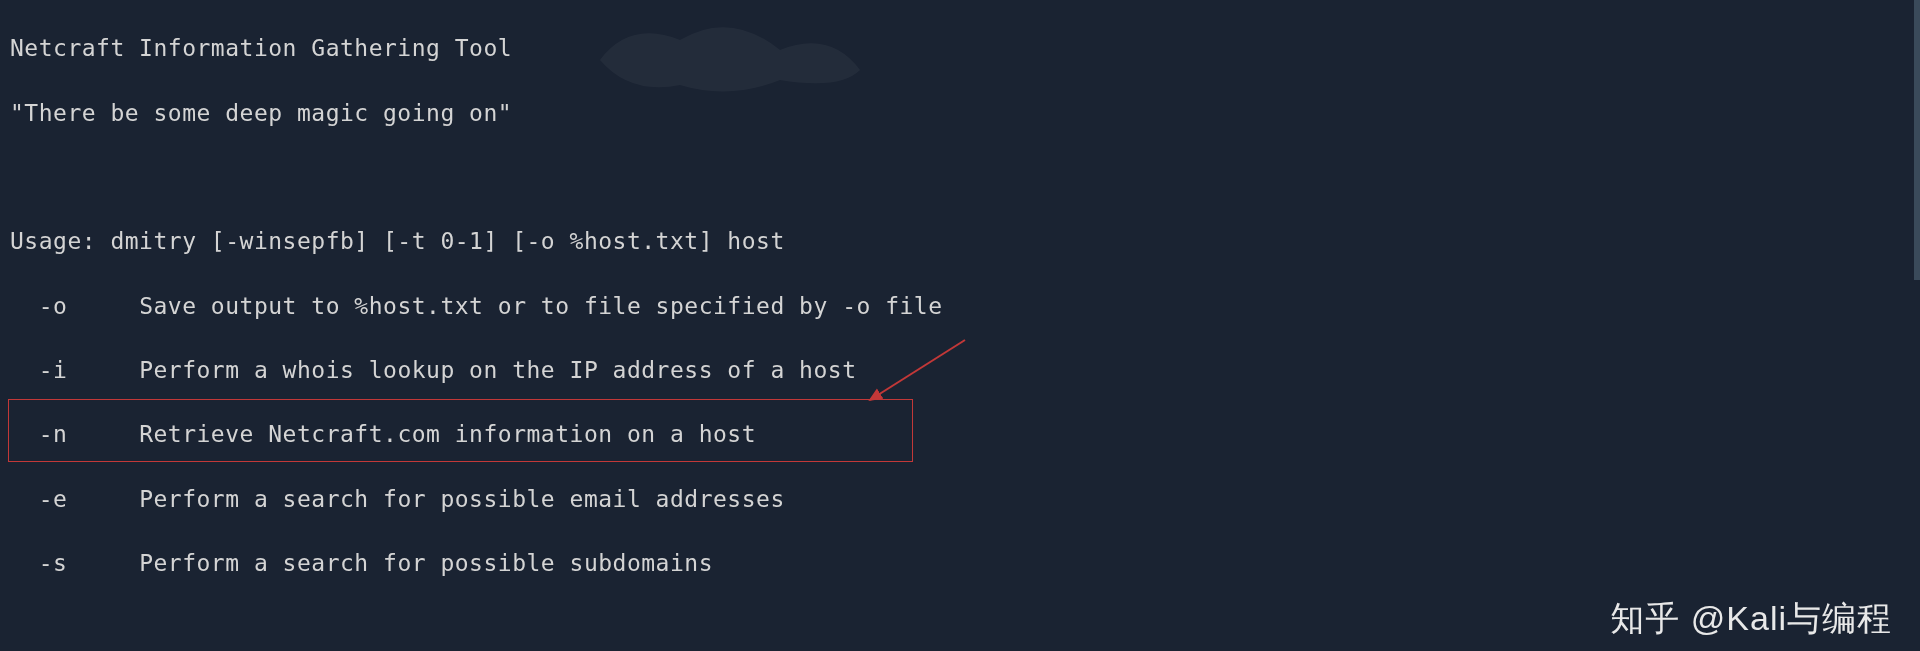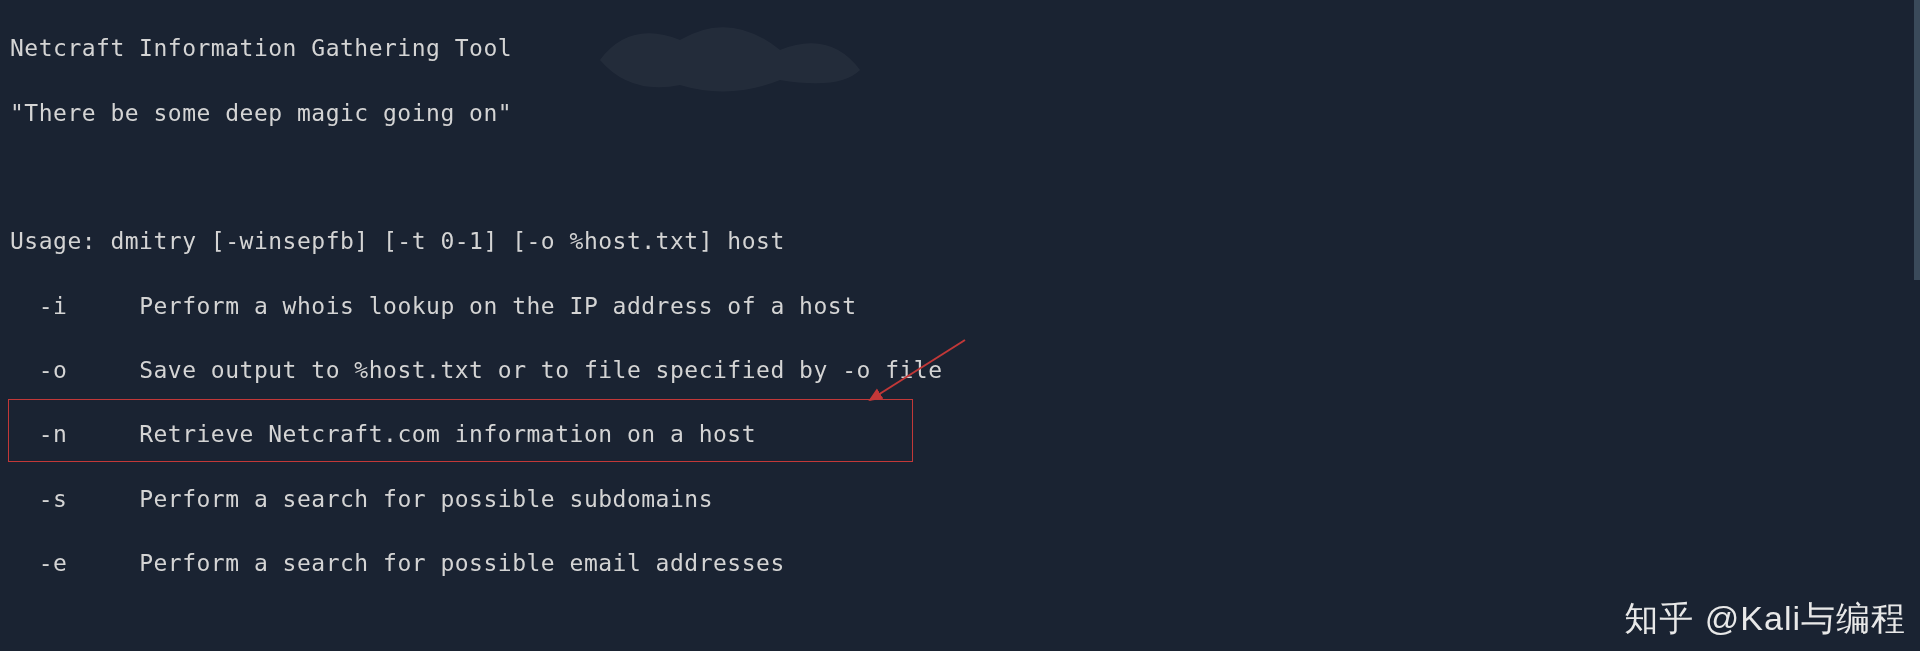--- a/index.html
+++ b/index.html
@@ -30,21 +30,21 @@
       pointer-events: none;
     }
     .red-arrow {
       position: absolute;
       left: 855px;
       top: 335px;
       pointer-events: none;
     }
     .watermark {
       position: absolute;
-      right: 14px;
+      right: 28px;
       bottom: 8px;
       color: #e8e8e8;
       font-family: 'Microsoft YaHei', sans-serif;
       font-size: 34px;
       font-weight: 400;
       letter-spacing: 1px;
     }
     .dragon-bg {
       position: absolute;
       top: 0;
@@ -70,25 +70,25 @@
   <svg viewBox="0 0 300 120">
     <path d="M20 60 Q50 20 100 40 Q150 10 200 50 Q250 30 280 70 Q260 90 200 80 Q150 100 100 85 Q50 95 20 60" fill="#fff"></path>
   </svg>
 </div>
 
 <div class="terminal-content">
 <span class="line">Netcraft Information Gathering Tool</span>
 <span class="line">"There be some deep magic going on"</span>
 <span class="line"> </span>
 <span class="line">Usage: dmitry [-winsepfb] [-t 0-1] [-o %host.txt] host</span>
+<span class="line"><span>  -o</span><span>     Save output to %host.txt or to file specified by -o file</span></span>
 <span class="line"><span>  -i</span><span>     Perform a whois lookup on the IP address of a host</span></span>
-<span class="line"><span>  -o</span><span>     Save output to %host.txt or to file specified by -o file</span></span>
 <span class="line"><span>  -n</span><span>     Retrieve Netcraft.com information on a host</span></span>
+<span class="line"><span>  -e</span><span>     Perform a search for possible email addresses</span></span>
 <span class="line"><span>  -s</span><span>     Perform a search for possible subdomains</span></span>
-<span class="line"><span>  -e</span><span>     Perform a search for possible email addresses</span></span>
 
 
 
 
 
 
 
 
 </div>
 

